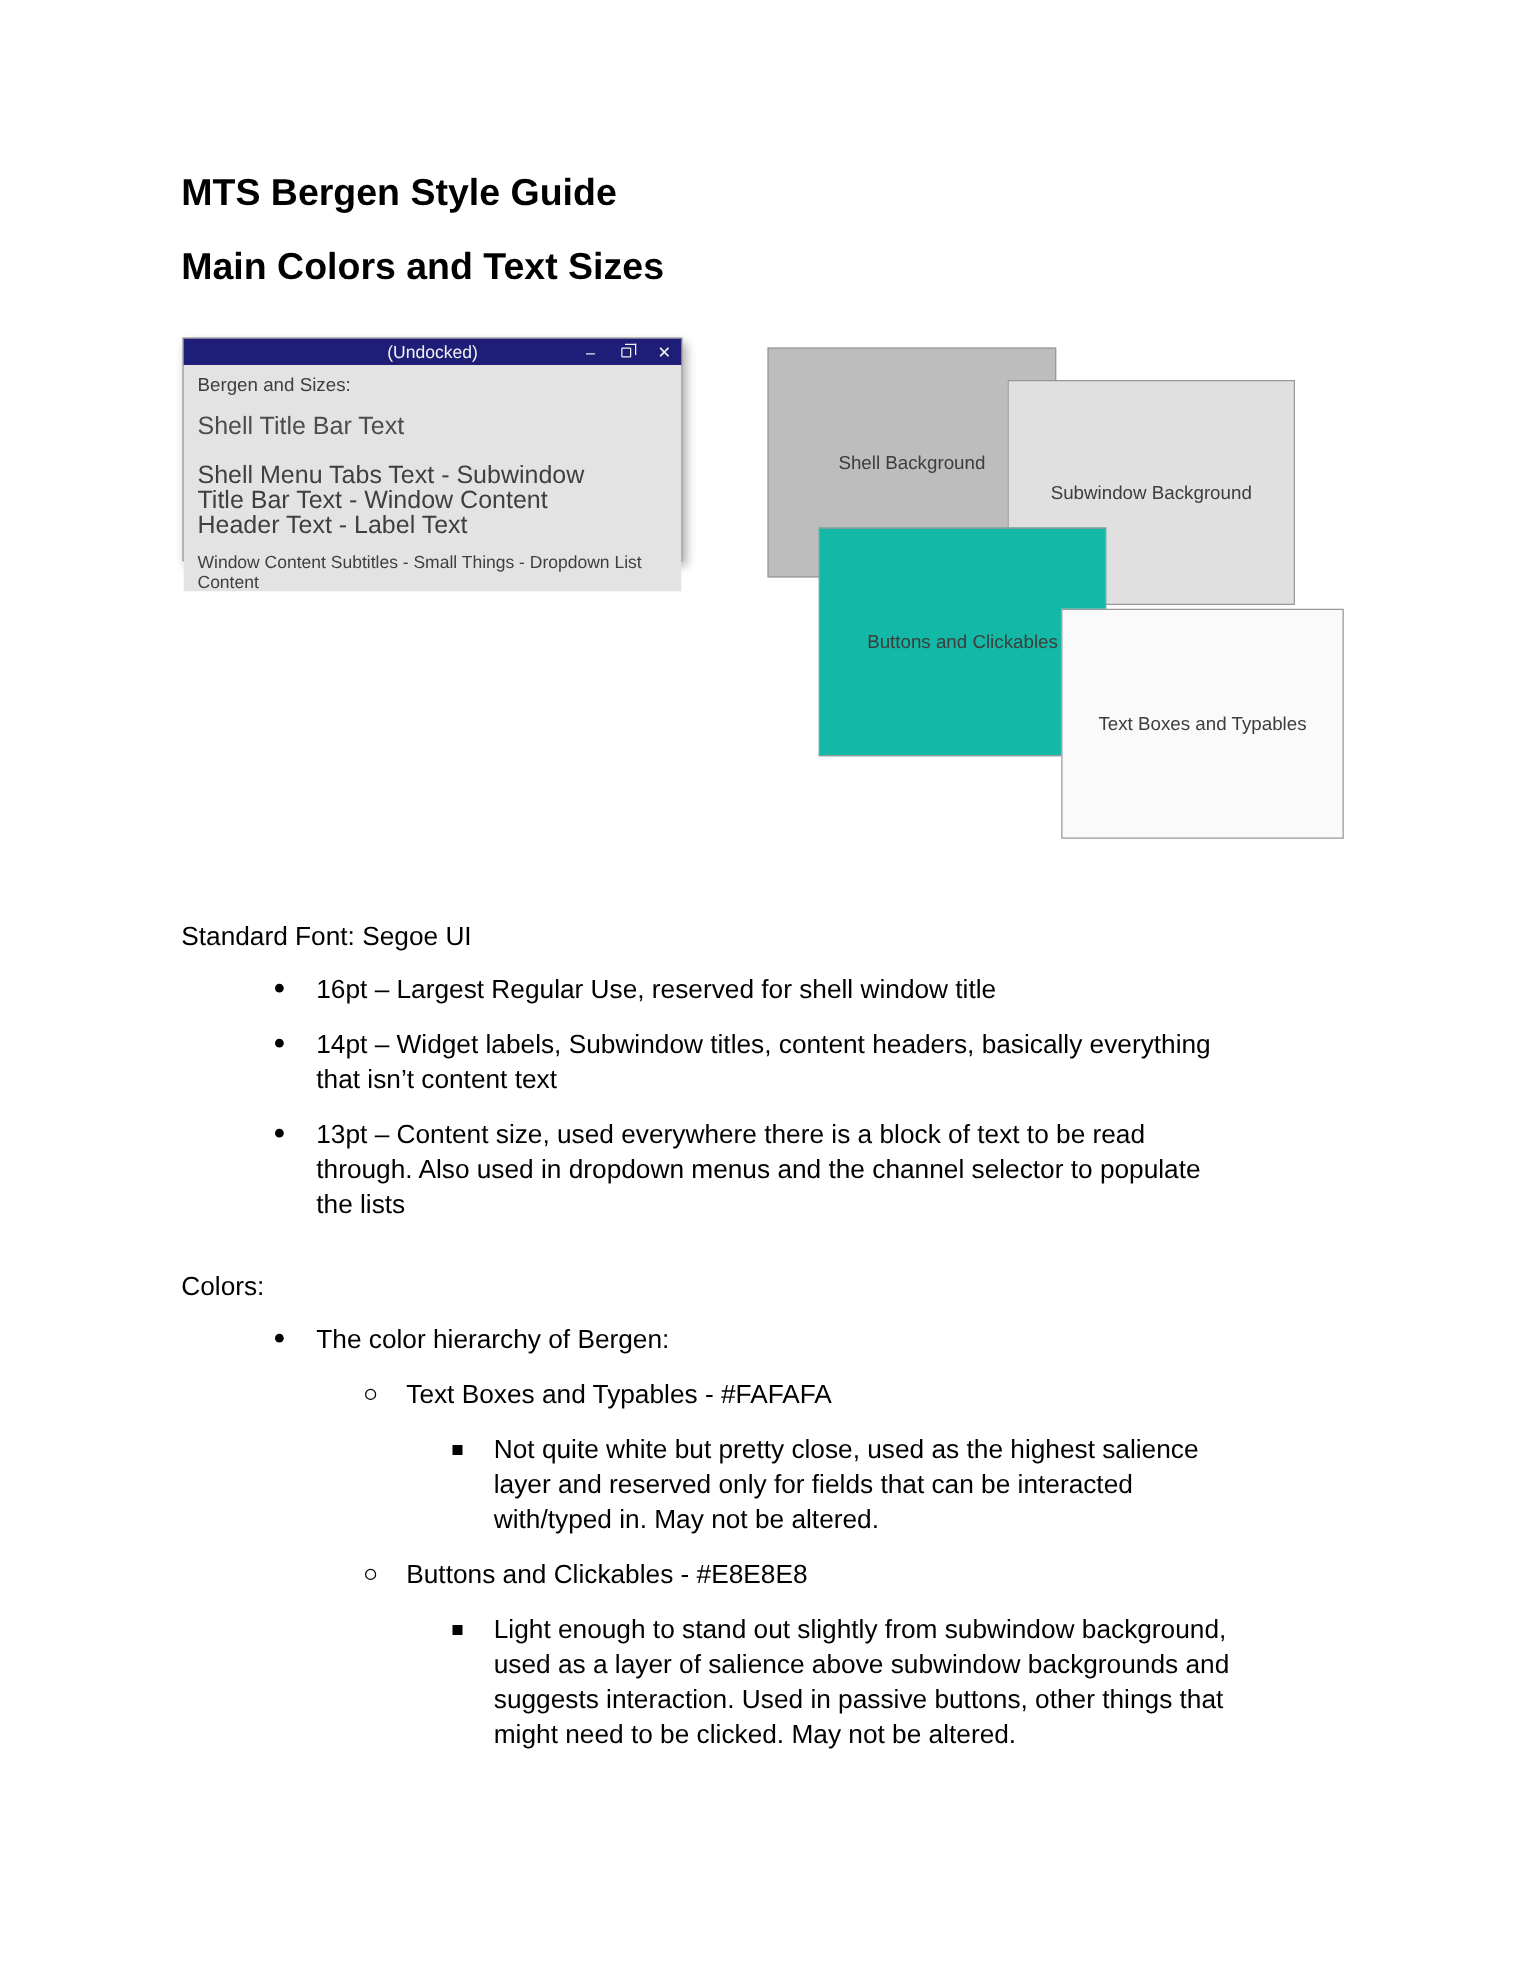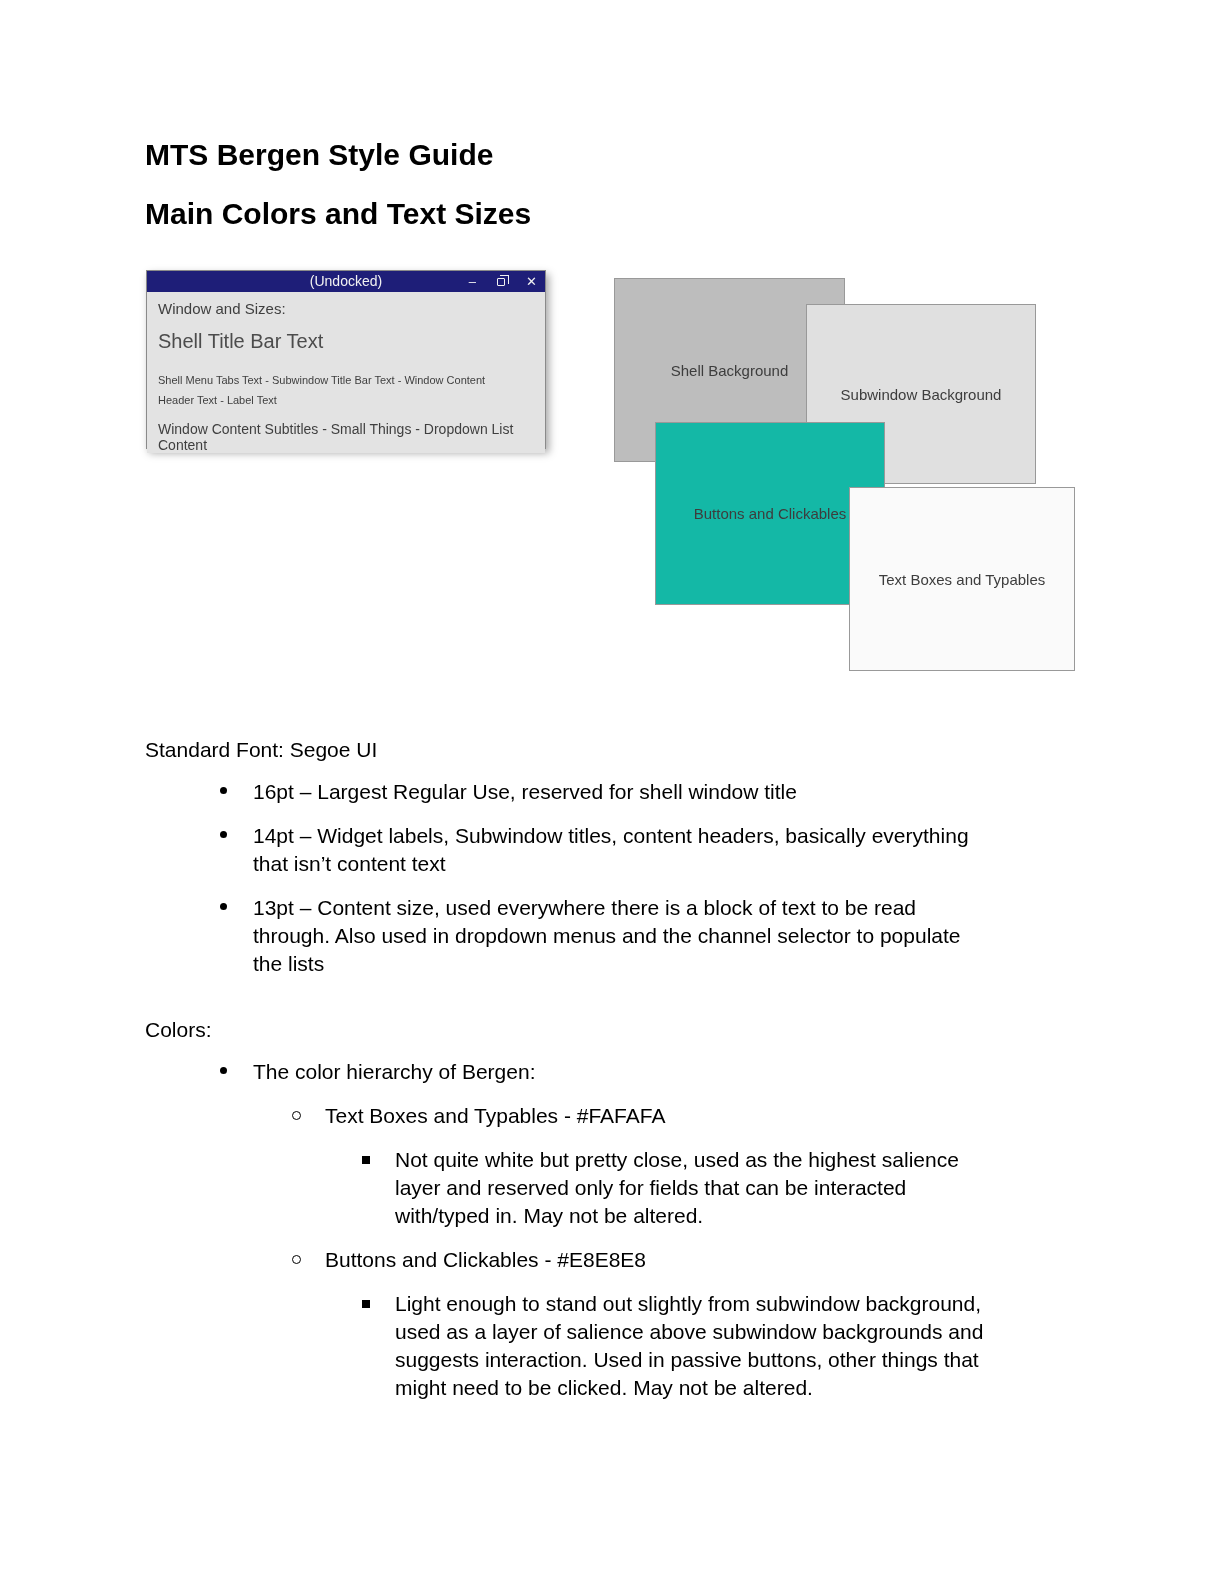--- a/index.html
+++ b/index.html
@@ -41,21 +41,21 @@
   }
   .tb-btn { font-size: 13px; line-height: 21px; color: #f2f2f2; cursor: default; }
   .restore-glyph { position: relative; width: 8px; height: 8px; border: 1px solid #f2f2f2; border-radius: 1px; }
   .restore-glyph::before {
     content: ""; position: absolute; top: -4px; left: 2px; width: 8px; height: 8px;
     border-top: 1px solid #f2f2f2; border-right: 1px solid #f2f2f2;
   }
   .win-body { padding: 8px 12px 0 11px; color: #3f3f3f; }
   .win-fonts-label { font-size: 15px; margin: 0 0 13px 0; }
   .win-shell-title { font-size: 20px; color: #4c4c4c; margin: 0 0 17px 0; }
-  .win-menu-line { font-size: 11px; line-height: 20px; margin: 0 0 11px 0; width: 350px; }
+  .win-menu-line { font-size: 20px; line-height: 20px; margin: 0 0 11px 0; width: 350px; }
   .win-subtitle-line { font-size: 14px; margin: 0; }
 
   .dbox {
     position: absolute;
     border: 1px solid #999;
     display: flex; align-items: center; justify-content: center;
   }
   .dbox .dbox-label { font-size: 15px; color: #3d3d3d; text-align: center; }
   .dbox-shell      { left: 469px; top: 19px;  width: 231px; height: 184px; z-index: 1; }
   .dbox-subwindow  { left: 661px; top: 45px;  width: 230px; height: 180px; z-index: 2; }
@@ -92,21 +92,21 @@
     <div class="mock-window">
       <div class="titlebar" style="background-color: rgb(30, 30, 120);">
         <span class="tb-title">(Undocked)</span>
         <span class="tb-controls">
           <span class="tb-btn">–</span>
           <span class="tb-btn restore-glyph"></span>
           <span class="tb-btn">✕</span>
         </span>
       </div>
       <div class="win-body" style="background-color: rgb(227, 227, 227);">
-        <div class="win-fonts-label">Window and Sizes:</div>
+        <div class="win-fonts-label">Bergen and Sizes:</div>
         <div class="win-shell-title">Shell Title Bar Text</div>
         <div class="win-menu-line">Shell Menu Tabs Text - Subwindow Title Bar Text - Window Content Header Text - Label Text</div>
         <div class="win-subtitle-line">Window Content Subtitles - Small Things - Dropdown List Content</div>
       </div>
     </div>
 
     <div class="dbox dbox-shell" style="background-color: rgb(189, 189, 189);">
       <span class="dbox-label">Shell Background</span>
     </div>
     <div class="dbox dbox-subwindow" style="background-color: rgb(224, 224, 224);">

